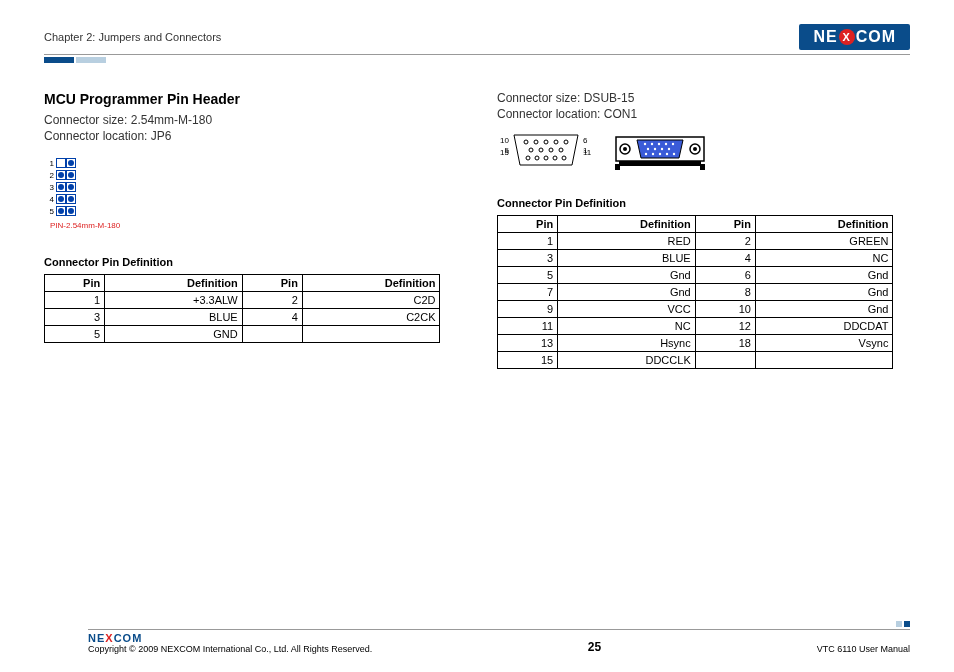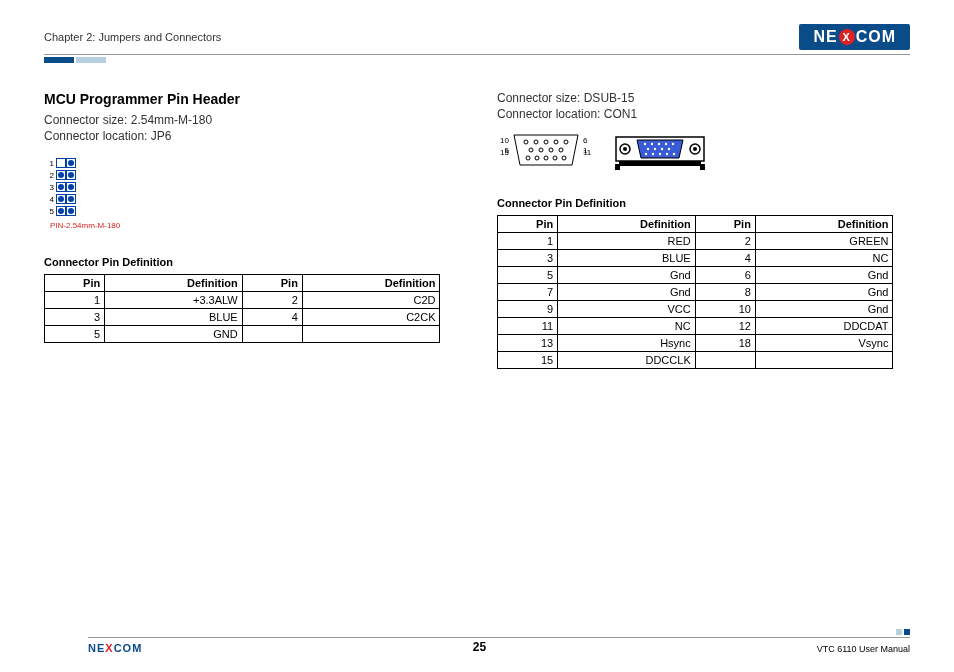--- a/index.html
+++ b/index.html
@@ -295,17 +295,18 @@
   <div class="ftr-bars">
       <span></span>
       <span></span>
     </div>
   <div class="ftr-rule"></div>
   <div class="ftr-row">
     <div>
       <div class="ftr-logo">
         <span>NE</span><span class="fx">X</span><span>COM</span>
       </div>
+      <div>Copyright © 2009 NEXCOM International Co., Ltd. All Rights Reserved.</div>
     </div>
     <div class="pagenum">25</div>
     <div>VTC 6110 User Manual</div>
   </div>
 </div>
 
 </body></html>

